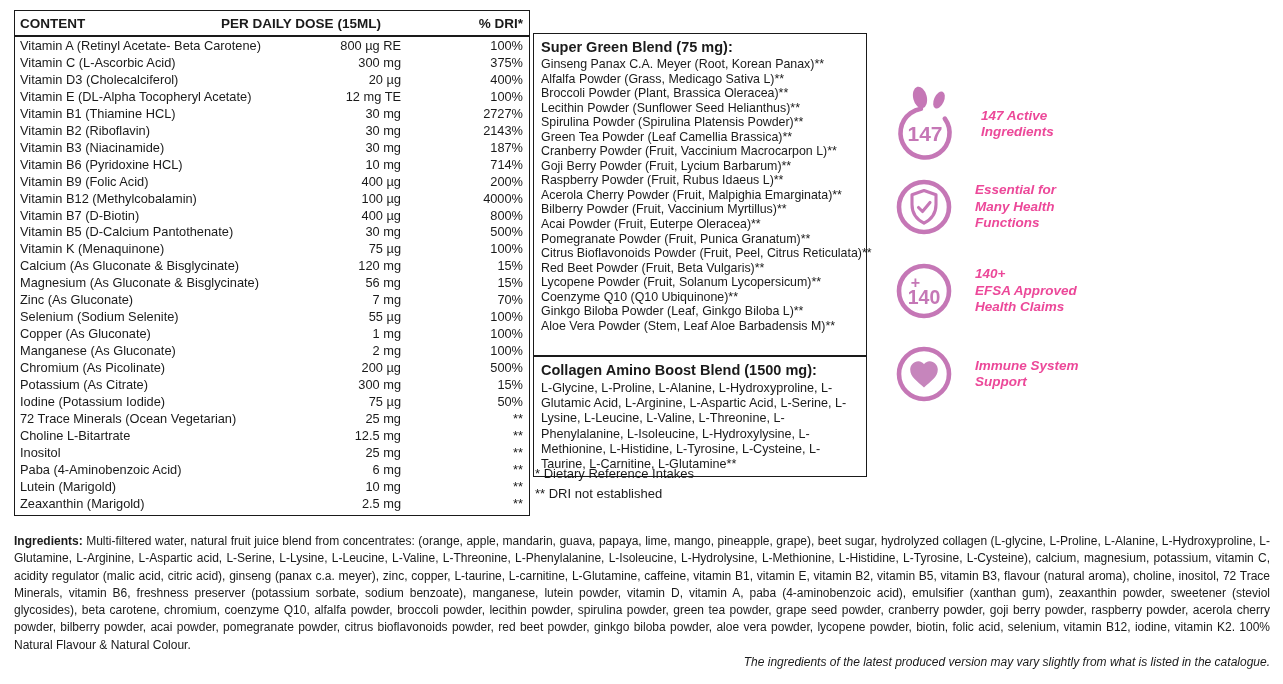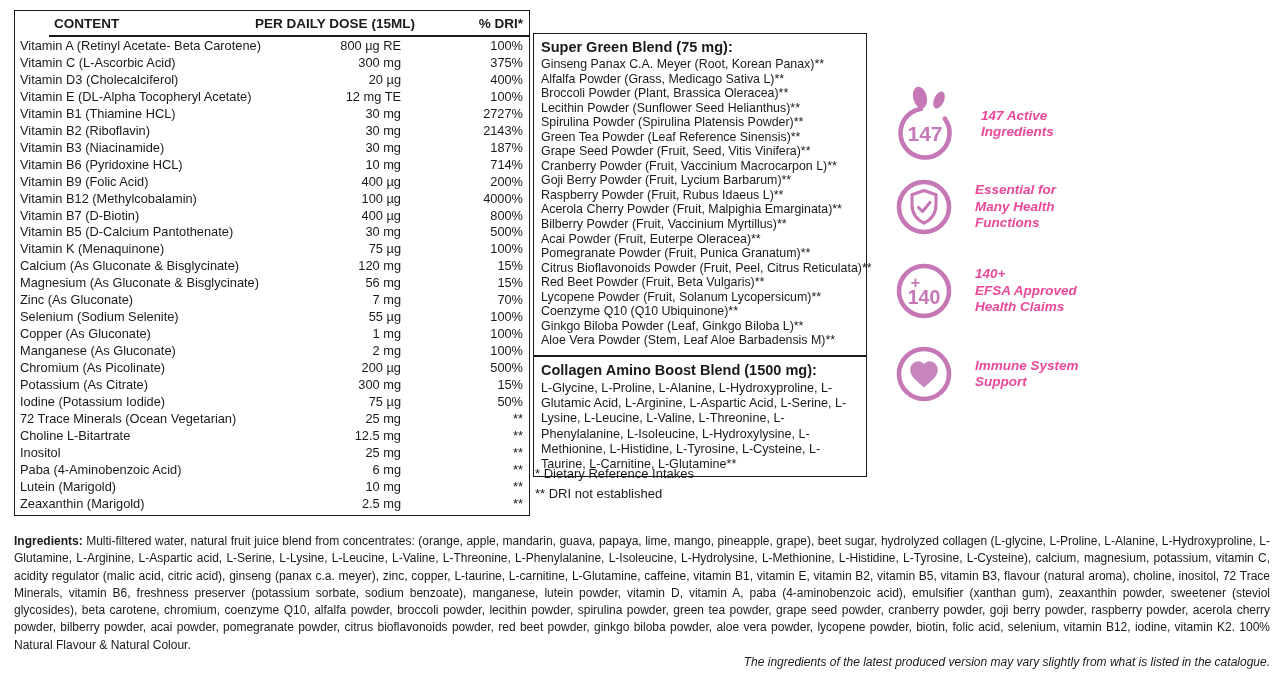--- a/index.html
+++ b/index.html
@@ -8,21 +8,21 @@
     font-family:"Liberation Sans", sans-serif;color:#1a1a1a;
     -webkit-font-smoothing:antialiased;overflow:hidden;
   }
   .abs{position:absolute;}
 
   
   .ntable{left:14px;top:10px;width:514px;border:1.5px solid #1a1a1a;background:#fff;}
   .ntable-header{
     display:grid;grid-template-columns:150px 262px 1fr;align-items:center;
     height:24px;border-bottom:2.5px solid #1a1a1a;
-    font-weight:bold;font-size:13.5px;padding:0 6px 0 5px;margin-left:34px;
+    font-weight:bold;font-size:13.5px;padding:0 6px 0 5px;
   }
   .h-dose{text-align:center;}
   .h-dri{text-align:right;}
   .ntable-body{padding:1px 0 2px 0;}
   .trow{
     display:grid;grid-template-columns:1fr 118px 122px;
     line-height:16.95px;font-size:12.8px;padding:0 6px 0 5px;
   }
   .c-name{text-align:left;white-space:nowrap;}
   .c-dose{text-align:right;white-space:nowrap;}
@@ -216,22 +216,21 @@
 </div>
 
 <div class="abs blend-box green-box">
   <div class="blend-title">Super Green Blend (75 mg):</div>
   <div id="green-list">
       <div class="blend-item">Ginseng Panax C.A. Meyer (Root, Korean Panax)**</div>
       <div class="blend-item">Alfalfa Powder (Grass, Medicago Sativa L)**</div>
       <div class="blend-item">Broccoli Powder (Plant, Brassica Oleracea)**</div>
       <div class="blend-item">Lecithin Powder (Sunflower Seed Helianthus)**</div>
       <div class="blend-item">Spirulina Powder (Spirulina Platensis Powder)**</div>
-      <div class="blend-item">Green Tea Powder (Leaf Reference Sinensis)**</div>
-      <div class="blend-item">Grape Seed Powder (Fruit, Seed, Vitis Vinifera)**</div>
+      <div class="blend-item">Green Tea Powder (Leaf Camellia Brassica)**</div>
       <div class="blend-item">Cranberry Powder (Fruit, Vaccinium Macrocarpon L)**</div>
       <div class="blend-item">Goji Berry Powder (Fruit, Lycium Barbarum)**</div>
       <div class="blend-item">Raspberry Powder (Fruit, Rubus Idaeus L)**</div>
       <div class="blend-item">Acerola Cherry Powder (Fruit, Malpighia Emarginata)**</div>
       <div class="blend-item">Bilberry Powder (Fruit, Vaccinium Myrtillus)**</div>
       <div class="blend-item">Acai Powder (Fruit, Euterpe Oleracea)**</div>
       <div class="blend-item">Pomegranate Powder (Fruit, Punica Granatum)**</div>
       <div class="blend-item">Citrus Bioflavonoids Powder (Fruit, Peel, Citrus Reticulata)**</div>
       <div class="blend-item">Red Beet Powder (Fruit, Beta Vulgaris)**</div>
       <div class="blend-item">Lycopene Powder (Fruit, Solanum Lycopersicum)**</div>

